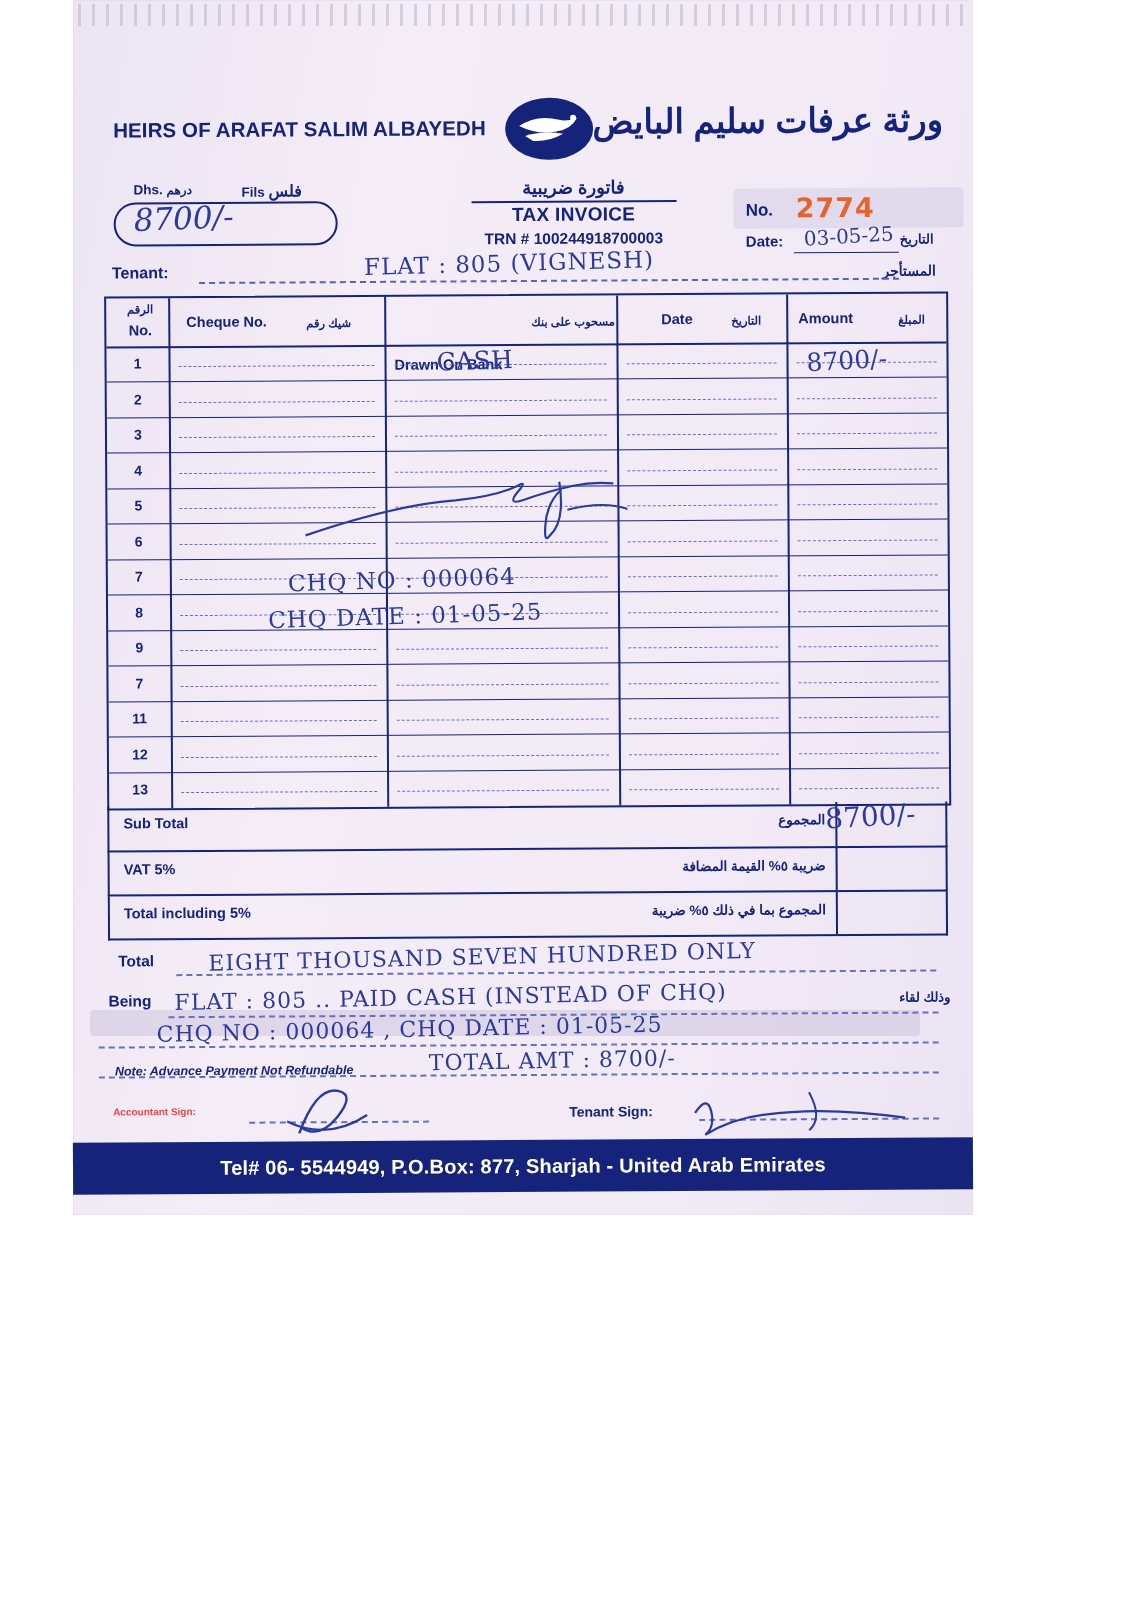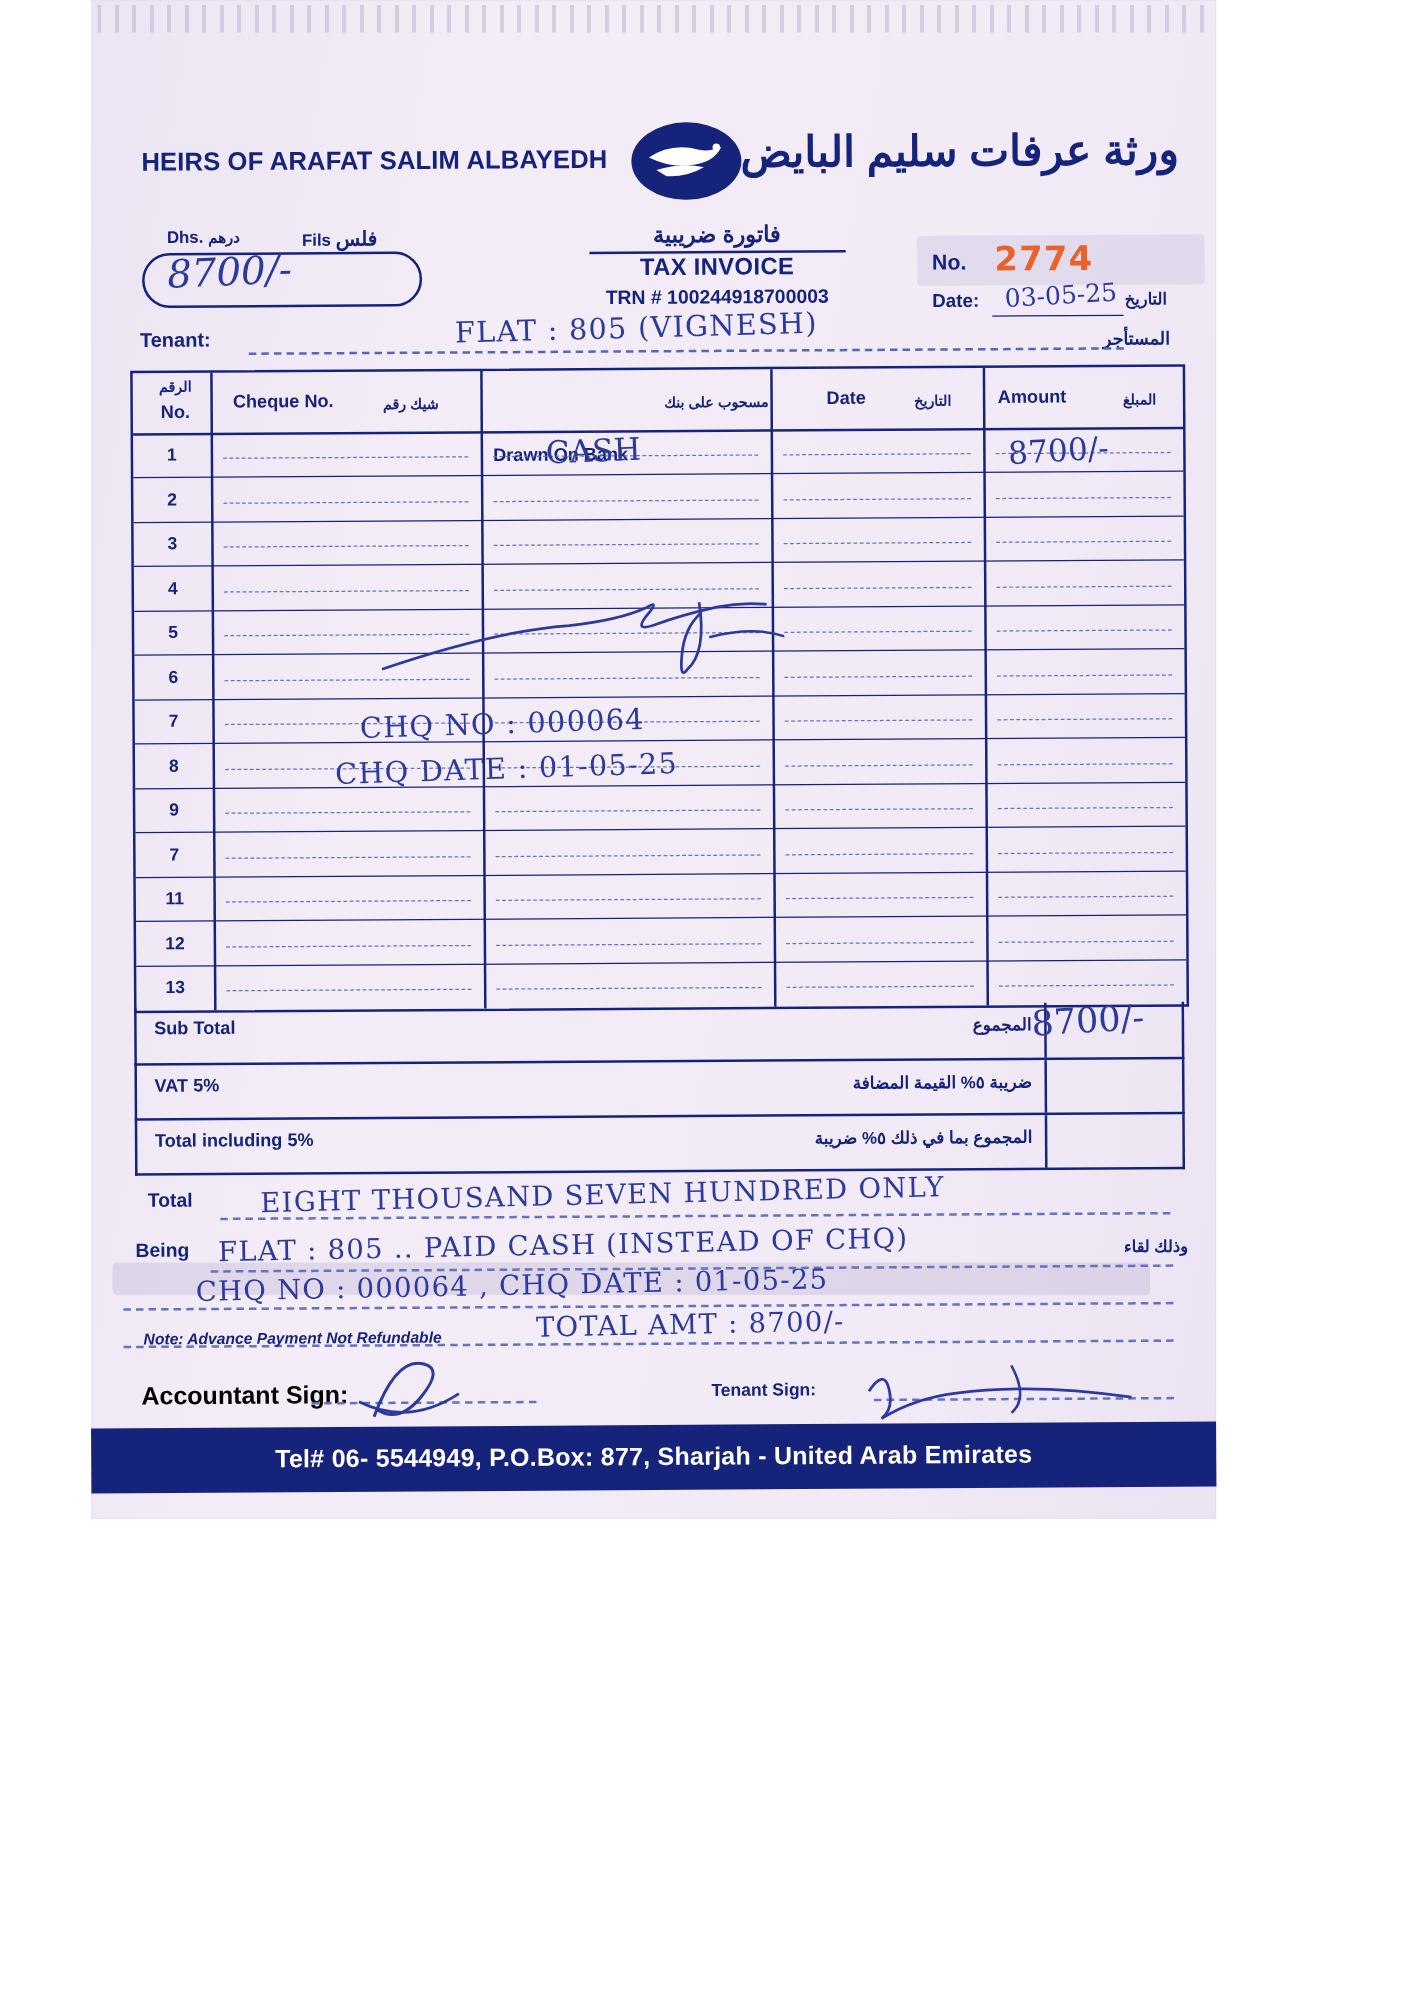--- a/index.html
+++ b/index.html
@@ -98,21 +98,21 @@
   
   .totrow{position:absolute;left:10px;width:840px;border-left:2px solid #16237a;border-right:2px solid #16237a;border-bottom:2px solid #16237a;box-sizing:border-box;}
   .tot-en{position:absolute;left:14px;top:9px;font-size:14.5px;font-weight:bold;color:#16237a;}
   .tot-ar{position:absolute;right:120px;top:9px;font-size:13.5px;font-weight:bold;color:#16237a;direction:rtl;}
   .tot-divider{position:absolute;top:0;bottom:0;width:2px;background:#16237a;right:108px;}
 
   
   .lbl{position:absolute;font-size:15.5px;font-weight:bold;color:#16237a;}
   .hand{position:absolute;font-family:"DejaVu Serif",serif;color:#2b3a9c;}
   .note{position:absolute;left:16px;top:1040px;font-size:12.5px;font-weight:bold;font-style:italic;color:#16237a;}
-  .accsign{position:absolute;left:14px;top:1082px;font-size:20px;font-weight:bold;color:#000000;}
+  .accsign{position:absolute;left:14px;top:1082px;font-size:10px;font-weight:bold;color:#ef4444;}
   .tensign{position:absolute;left:470px;top:1082px;font-size:14px;font-weight:bold;color:#16237a;text-align:center;}
 
   .footer{
     position:absolute;left:73px;top:1140px;width:900px;height:52px;
     background:#16237a;color:#ffffff;
     display:flex;align-items:center;justify-content:center;
     font-size:20px;font-weight:bold;letter-spacing:.2px;
     transform:rotate(-0.35deg);
   }
   .smudge{position:absolute;background:#b9aed0;opacity:.35;border-radius:4px;}

